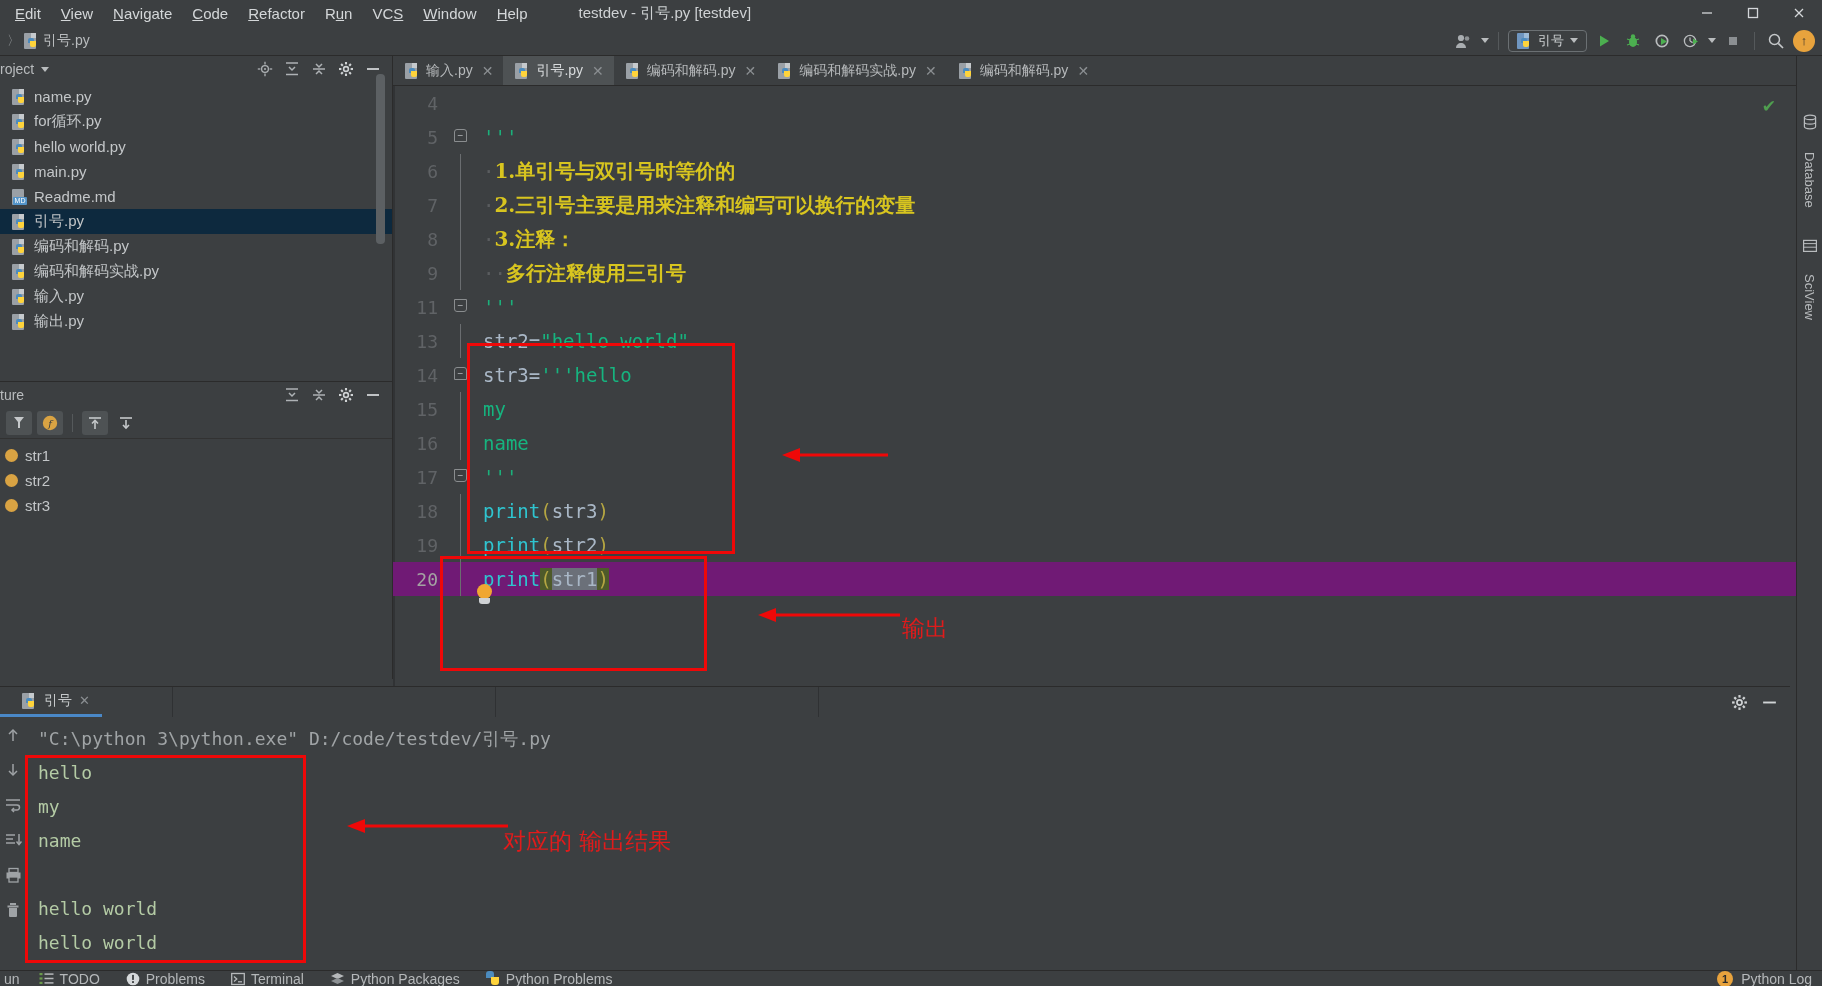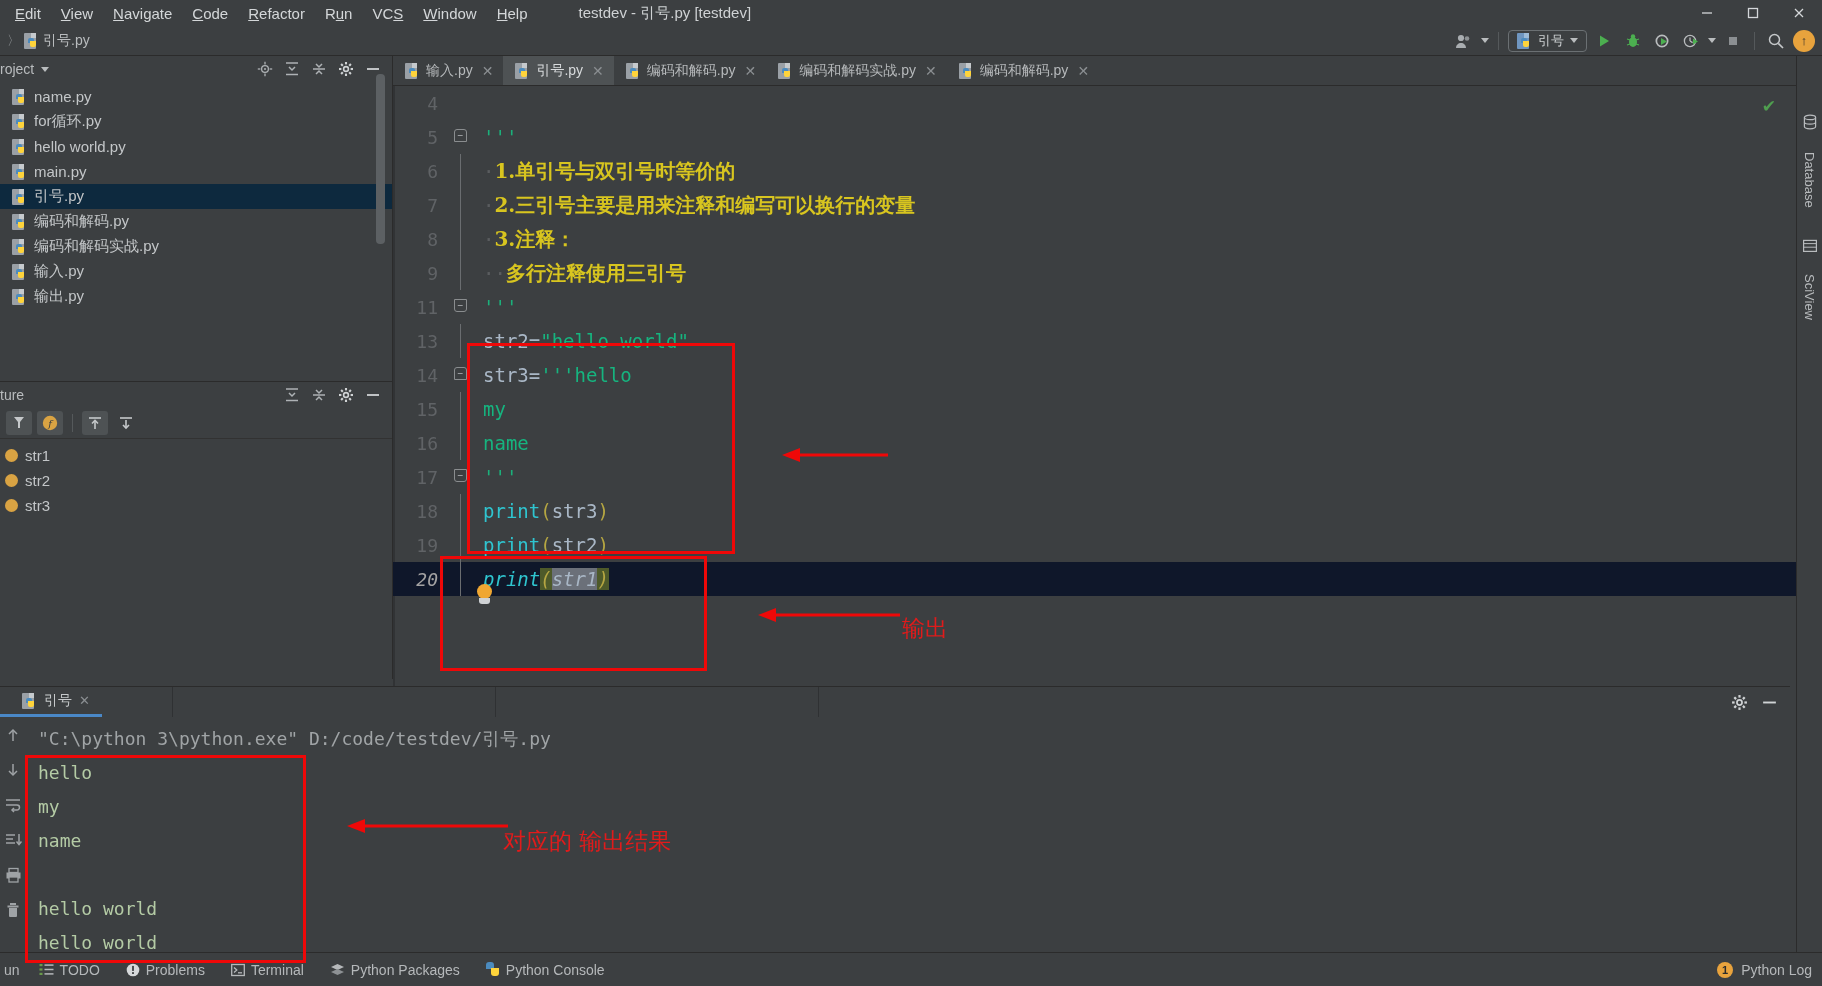--- a/index.html
+++ b/index.html
@@ -99,21 +99,21 @@
   .etab .x { color: #8b8f92; font-size: 14px; margin-left: 3px; }
 
   
   .editor {
     position: absolute; left: 393px; top: 86px; width: 1429px; height: 600px;
     background: #3c3f41; overflow: hidden;
   }
   .gutter-strip { position: absolute; left: 0; top: 0; width: 2px; height: 600px; background: #313335; }
   .code-area { position: absolute; left: 0; top: 0; width: 1429px; height: 600px; }
   .cline { position: relative; height: 34px; display: flex; align-items: center; }
-  .cline.current { background: #0f172a; font-style: italic; }
+  .cline.current { background: #701a75; }
   .lnum {
     width: 56px; text-align: right; padding-right: 11px; font-family: "DejaVu Sans Mono", monospace;
     font-size: 18px; color: #606366; flex: none;
   }
   .cline.current .lnum { color: #a4a3a3; }
   .fold-col { width: 26px; flex: none; position: relative; height: 34px; }
   .ctext {
     font-family: "DejaVu Sans Mono", monospace; font-size: 19px; white-space: pre; padding-left: 8px;
   }
   .s-comment { color: #d8c51f; font-family: "DejaVu Serif", serif; font-weight: bold; font-size: 20px; }
@@ -178,21 +178,21 @@
   
   .anno-box { position: absolute; border: 3px solid #ef0808; pointer-events: none; z-index: 20; }
   .anno-arrow { position: absolute; z-index: 21; pointer-events: none; }
   .anno-text {
     position: absolute; color: #e01b1b; font-family: "DejaVu Serif", serif; font-size: 23px; z-index: 21;
     white-space: nowrap; pointer-events: none;
   }
 
   
   .statusbar {
-    position: absolute; left: 0; bottom: 0; width: 1822px; height: 34px;
+    position: absolute; left: 0; bottom: 0; width: 1822px; height: 16px;
     background: #3c3f41; border-top: 1px solid #2b2b2b;
     display: flex; align-items: center; font-size: 14px; color: #b5b8ba;
   }
   .sb-item { display: flex; align-items: center; gap: 6px; padding: 0 13px; height: 25px; white-space: nowrap; }
   .sb-right { margin-left: auto; display: flex; align-items: center; padding-right: 10px; gap: 8px; }
   .evt-badge { width: 16px; height: 16px; border-radius: 50%; background: #e8a33d; color: #2b2b2b; font-size: 11px; display: flex; align-items: center; justify-content: center; font-weight: bold; }
 
   .ico-svg { display: block; }
 </style>
 </head>
@@ -390,20 +390,27 @@
           <span>hello world.py</span>
         </div>
       <div class="file-row">
           <span class="pyicon">
             <span class="sheet"></span>
             <span class="fold"></span>
             <span class="pb"></span>
             <span class="py2"></span>
           </span>
           <span>main.py</span>
+        </div>
+      <div class="file-row">
+          <span class="mdicon">
+            <span class="sheet"></span>
+            <span class="tagm">MD</span>
+          </span>
+          <span>Readme.md</span>
         </div>
       <div class="file-row selected">
           <span class="pyicon">
             <span class="sheet"></span>
             <span class="fold"></span>
             <span class="pb"></span>
             <span class="py2"></span>
           </span>
           <span>引号.py</span>
         </div>
@@ -891,21 +898,21 @@
           <polygon points="7.5,1 14,4 7.5,7 1,4" fill="#b5b8ba"></polygon>
           <polygon points="7.5,6 14,9 7.5,12 1,9" fill="#8d9194"></polygon>
         </svg>
       <span>Python Packages</span>
     </div>
     <div class="sb-item">
       <span class="pyicon" style="width:14px;height:15px">
           <span class="pb" style="left:0;top:0;width:8px;height:7px;background:#4b8bbe;border-radius:3px 3px 0 0"></span>
           <span class="py2" style="left:5px;top:6px;width:8px;height:8px;background:#ffd43b;border-radius:0 0 3px 3px"></span>
         </span>
-      <span>Python Console</span>
+      <span>Python Problems</span>
     </div>
     <div class="sb-right">
       <div class="evt-badge">1</div>
       <span>Python Log</span>
     </div>
   </div>
 
 </div>
 
 </body></html>

